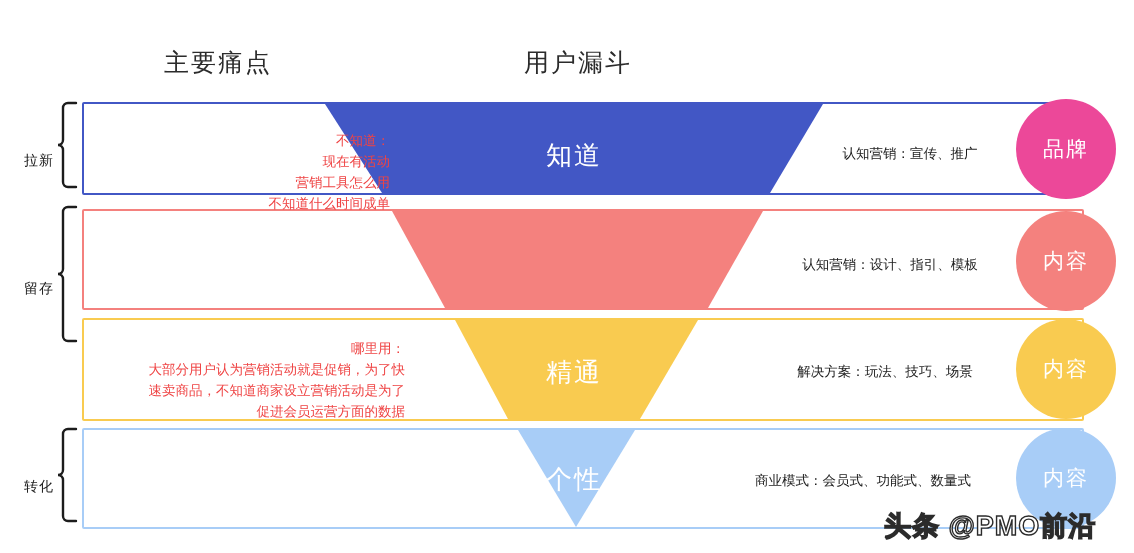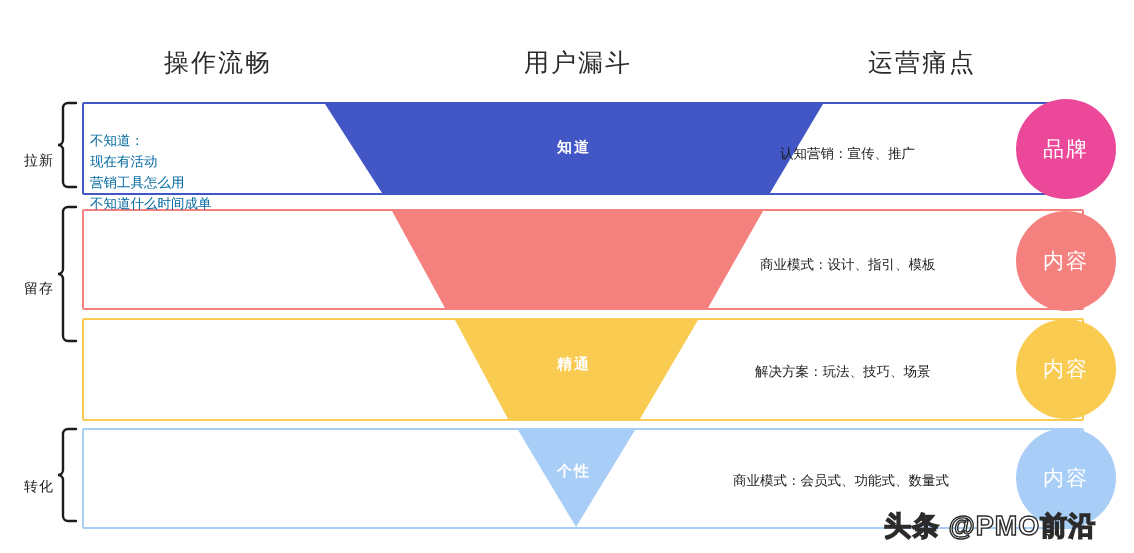--- a/index.html
+++ b/index.html
@@ -36,35 +36,36 @@
   #row-0 { top: 102px;  height: 93px;  border-color: #4257c5; }
   #row-1 { top: 209px;  height: 101px; border-color: #f4817e; }
   #row-2 { top: 318px;  height: 103px; border-color: #f9cb50; }
   #row-3 { top: 428px;  height: 101px; border-color: #a8cdf7; }
 
   
   .pain-text {
     position: absolute;
     left: 90px;
     width: 300px;
-    text-align: left;
+    text-align: right;
     font-size: 13.5px;
     line-height: 21px;
-    color: #0369a1;
+    color: #ef4444;
     white-space: pre-line;
   }
   #pain-0 { top: 130px; }
   #pain-1 { top: 228px; }
   #pain-2 { top: 338px; left: 85px; width: 320px; }
   #pain-3 { top: 456px; }
 
   
   .ops-text {
     position: absolute;
     width: 260px;
+    text-align: center;
     font-size: 13.5px;
     color: #1c1c1c;
     white-space: nowrap;
   }
   #ops-0 { left: 780px; top: 145px; }
   #ops-1 { left: 760px; top: 256px; }
   #ops-2 { left: 755px; top: 363px; }
   #ops-3 { left: 733px; top: 472px; }
 
   
@@ -72,22 +73,22 @@
     position: absolute;
     left: 0; top: 0;
     width: 1134px; height: 553px;
     pointer-events: none;
   }
 
   
   .funnel-label {
     position: absolute;
     color: #ffffff;
-    font-size: 15px;
-    font-weight: bold;
+    font-size: 26px;
+    font-weight: normal;
     letter-spacing: 2px;
     white-space: nowrap;
     text-align: center;
     width: 120px;
   }
   #flab-0 { left: 514px; top: 138px; }
   #flab-1 { left: 514px; top: 248px; }
   #flab-2 { left: 514px; top: 355px; }
   #flab-3 { left: 514px; top: 462px; }
 
@@ -138,23 +139,22 @@
     -webkit-text-stroke: 1.4px #2b2b2b;
     white-space: nowrap;
     letter-spacing: 1px;
   }
 </style>
 </head>
 <body>
 
 <div id="stage">
 
-  <div class="col-head" id="head-pain">操作流畅</div>
+  <div class="col-head" id="head-pain">主要痛点</div>
   <div class="col-head" id="head-funnel">用户漏斗</div>
-  <div class="col-head" id="head-ops">运营痛点</div>
 
   <div class="row-box" id="row-0"></div>
   <div class="row-box" id="row-1"></div>
   <div class="row-box" id="row-2"></div>
   <div class="row-box" id="row-3"></div>
 
   <svg id="funnel-layer" viewBox="0 0 1134 553">
     <polygon points="325,104 823,104 770,193 382,193" fill="#4257c5"></polygon>
     <polygon points="392,211 763,211 708,308 445,308" fill="#f4817e"></polygon>
     <polygon points="455,320 698,320 640,419 508,419" fill="#f9cb50"></polygon>
@@ -162,23 +162,27 @@
   </svg>
 
   <div class="funnel-label" id="flab-0">知道</div>
   <div class="funnel-label" id="flab-2">精通</div>
   <div class="funnel-label" id="flab-3">个性</div>
 
   <div class="pain-text" id="pain-0">不知道：
 现在有活动
 营销工具怎么用
 不知道什么时间成单</div>
+  <div class="pain-text" id="pain-2">哪里用：
+大部分用户认为营销活动就是促销，为了快
+速卖商品，不知道商家设立营销活动是为了
+促进会员运营方面的数据</div>
 
   <div class="ops-text" id="ops-0">认知营销：宣传、推广</div>
-  <div class="ops-text" id="ops-1">商业模式：设计、指引、模板</div>
+  <div class="ops-text" id="ops-1">认知营销：设计、指引、模板</div>
   <div class="ops-text" id="ops-2">解决方案：玩法、技巧、场景</div>
   <div class="ops-text" id="ops-3">商业模式：会员式、功能式、数量式</div>
 
   <div class="circle" id="circ-0">品牌</div>
   <div class="circle" id="circ-1">内容</div>
   <div class="circle" id="circ-2">内容</div>
   <div class="circle" id="circ-3">内容</div>
 
   <svg id="brace-layer" viewBox="0 0 120 553">
     <path d="M76,103 h-8 a5,5 0 0 0 -5,5 v32 a5,5 0 0 1 -5,5 a5,5 0 0 1 5,5 v32 a5,5 0 0 0 5,5 h8" fill="none" stroke="#1c1c1c" stroke-width="2.4" stroke-linecap="round"></path>

